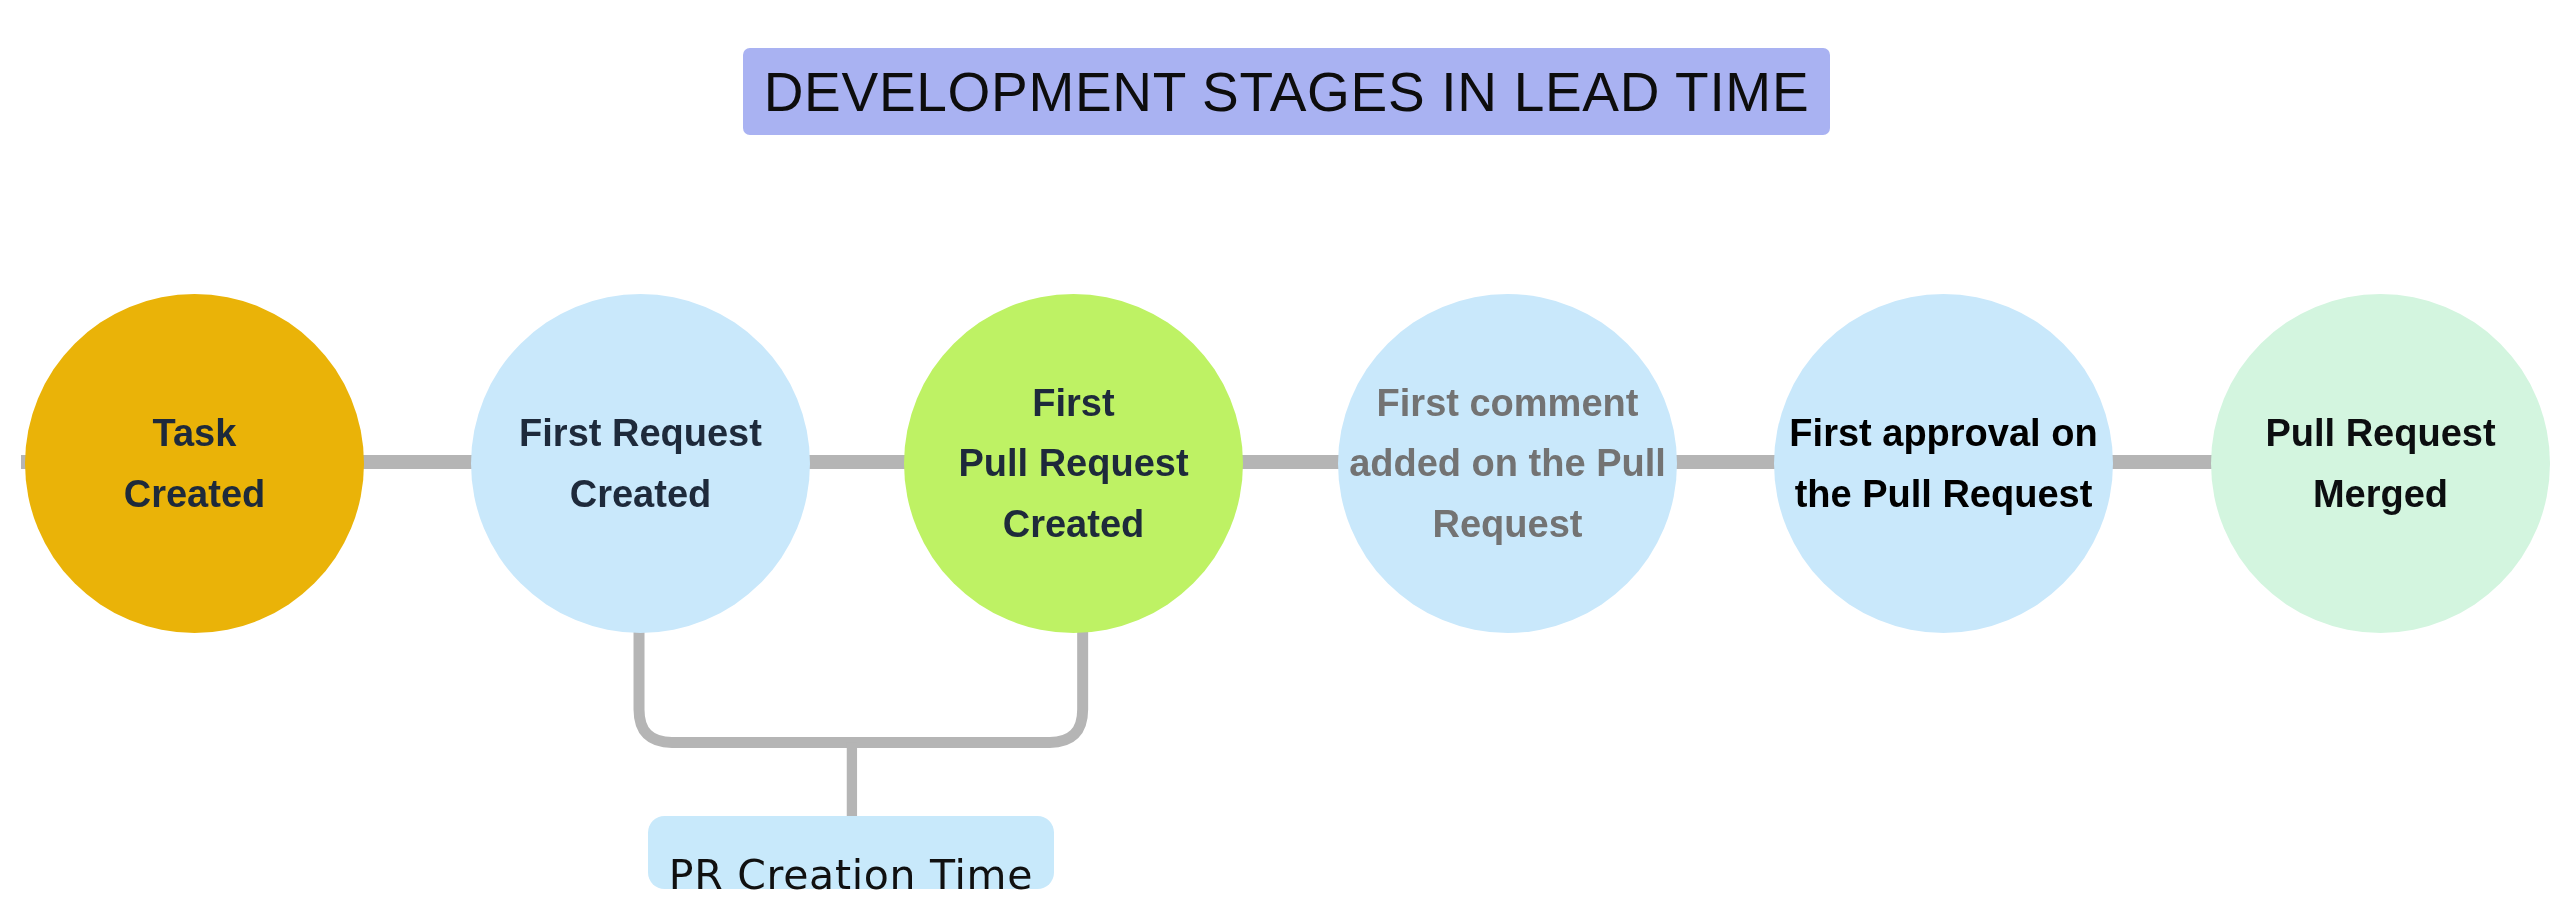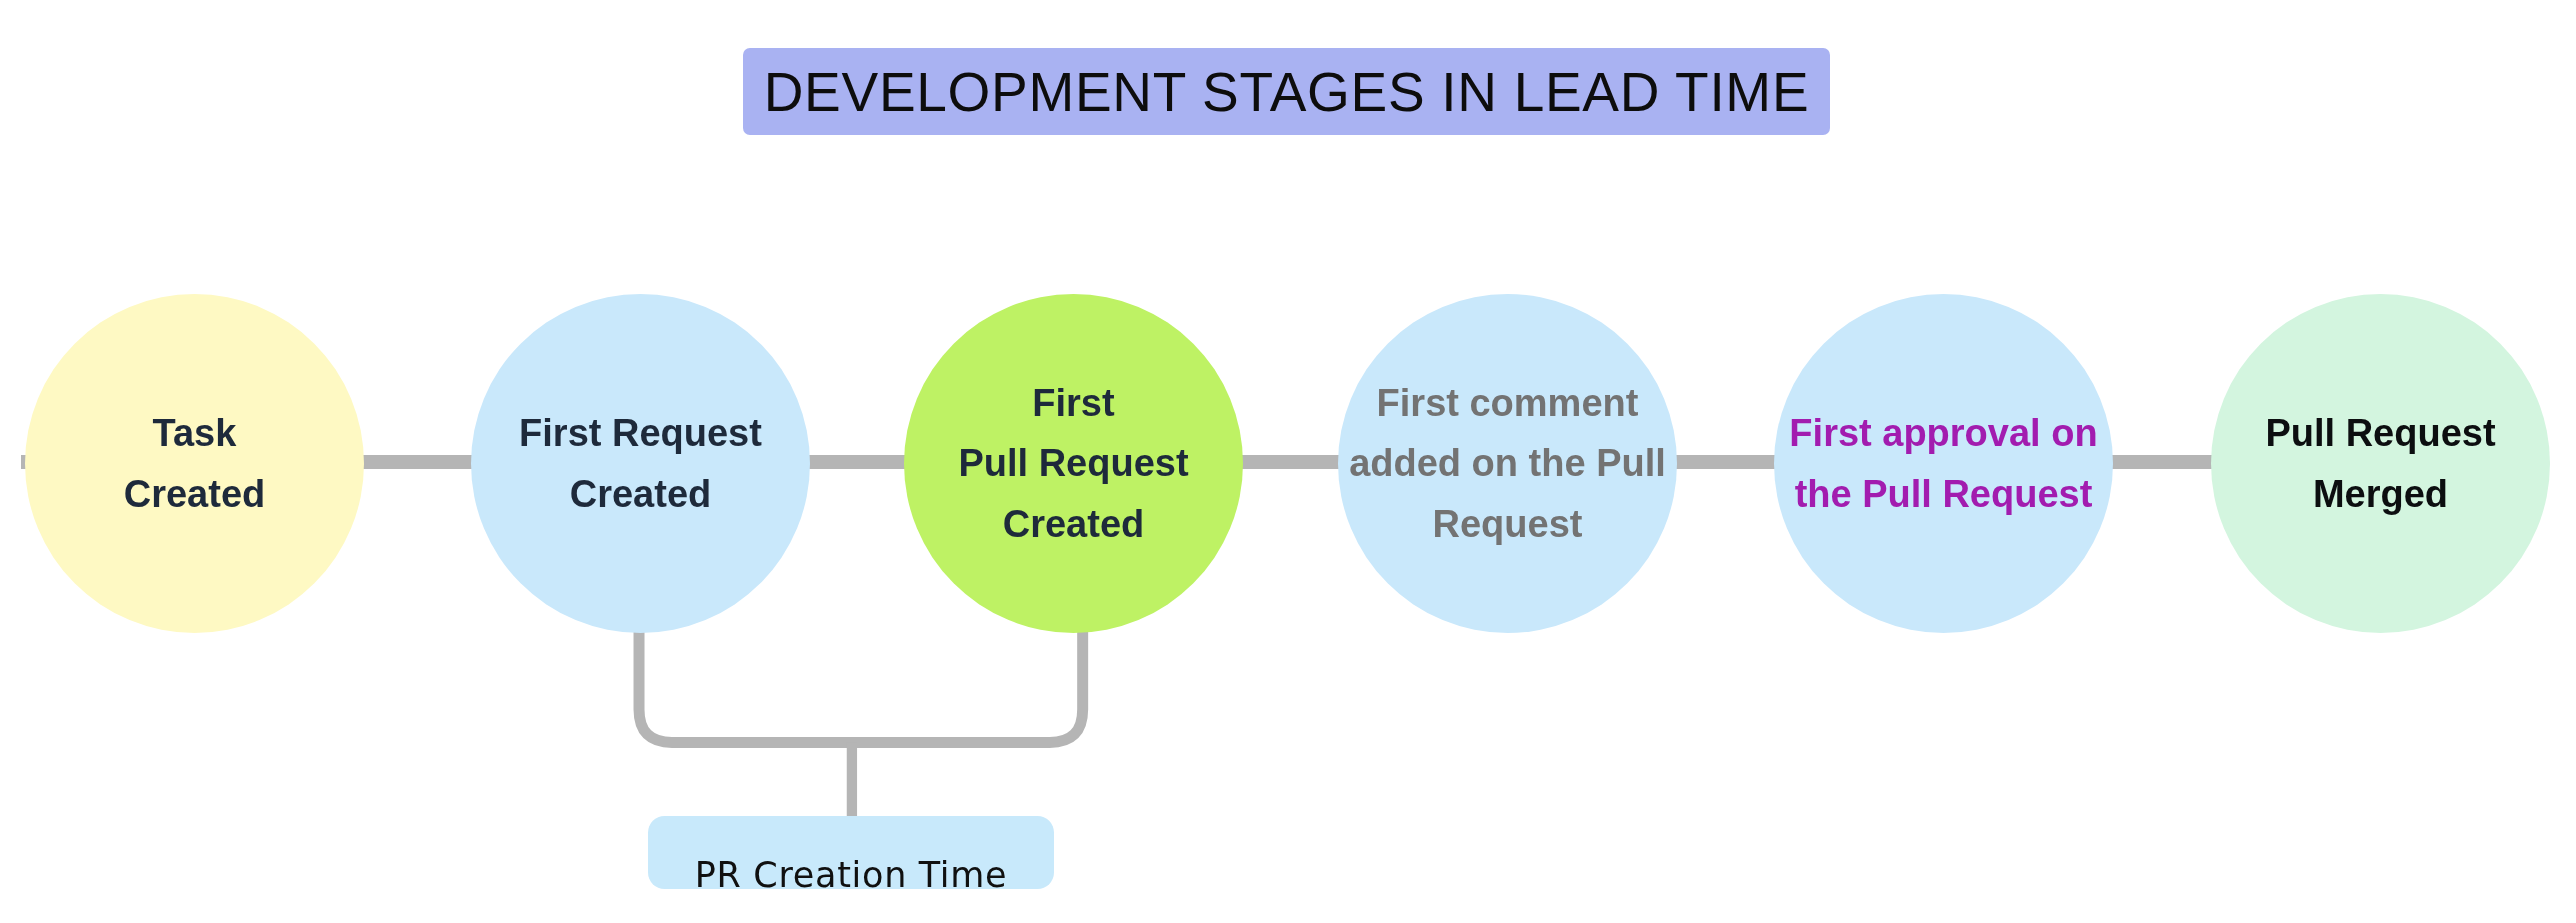--- a/index.html
+++ b/index.html
@@ -49,21 +49,21 @@
     z-index:1;pointer-events:none;
   }
   
   .pr-box{
     position:absolute;left:648px;top:816px;width:406px;height:73px;
     border-radius:16.5px;
     display:flex;align-items:center;justify-content:center;
     z-index:2;
   }
   .pr-text{
-    font-size:35px;font-weight:400;letter-spacing:0.7px;
+    font-size:41px;font-weight:400;letter-spacing:0.7px;
     font-family:"DejaVu Sans", cursive, sans-serif;
     white-space:nowrap;
     margin-top:45px;
   }
 </style>
 </head>
 <body>
 
 <div class="canvas">
 
@@ -71,21 +71,21 @@
     <span class="title-text" style="color: rgb(13, 13, 13);">DEVELOPMENT STAGES IN LEAD TIME</span>
   </div>
 
   <div class="flow-line" style="background-color: rgb(181, 181, 181);"></div>
 
   <svg class="bracket-svg" viewBox="0 0 3750 1344" xmlns="http://www.w3.org/2000/svg">
     <path d="M 930 878 L 930 1033 Q 930 1081 978 1081 L 1528 1081 Q 1576 1081 1576 1033 L 1576 878" fill="none" stroke-width="16" stroke="#b5b5b5"></path>
     <path d="M 1240 1081 L 1240 1192" fill="none" stroke-width="15" stroke="#b5b5b5"></path>
   </svg>
 
-  <div class="stage s1" style="background-color: #fef9c3;">
+  <div class="stage s1" style="background-color: #eab308;">
     <span class="stage-label" style="color: rgb(30, 42, 59);">Task
 Created</span>
   </div>
 
   <div class="stage s2" style="background-color: rgb(201, 232, 251);">
     <span class="stage-label" style="color: rgb(30, 42, 59);">First Request
 Created</span>
   </div>
 
   <div class="stage s3" style="background-color: #bef264;">
@@ -94,21 +94,21 @@
 Created</span>
   </div>
 
   <div class="stage s4" style="background-color: rgb(201, 232, 251);">
     <span class="stage-label" style="color: #737373;">First comment
 added on the Pull
 Request</span>
   </div>
 
   <div class="stage s5" style="background-color: rgb(201, 232, 251);">
-    <span class="stage-label" style="color: #a21caf;">First approval on
+    <span class="stage-label" style="color: #000000;">First approval on
 the Pull Request</span>
   </div>
 
   <div class="stage s6" style="background-color: rgb(211, 245, 223);">
     <span class="stage-label" style="color: rgb(12, 14, 16);">Pull Request
 Merged</span>
   </div>
 
   <div class="pr-box" style="background-color: rgb(200, 233, 251);">
     <span class="pr-text" style="color: rgb(16, 16, 16);">PR Creation Time</span>

